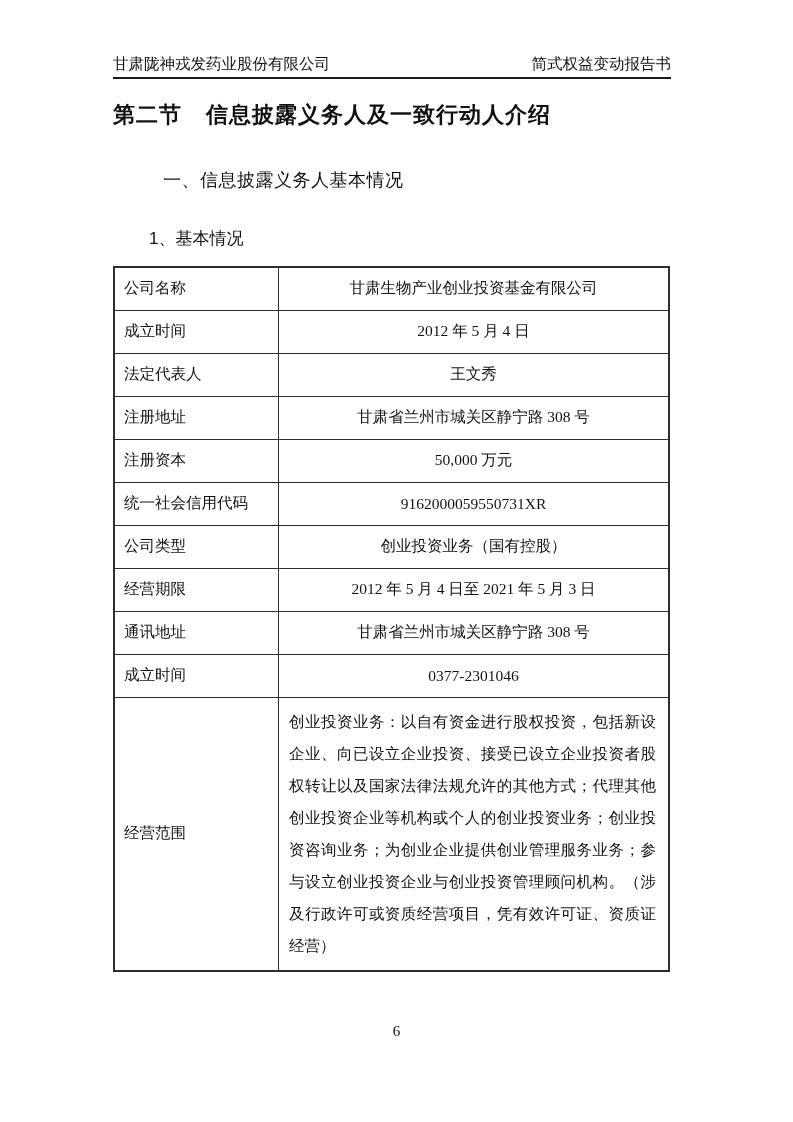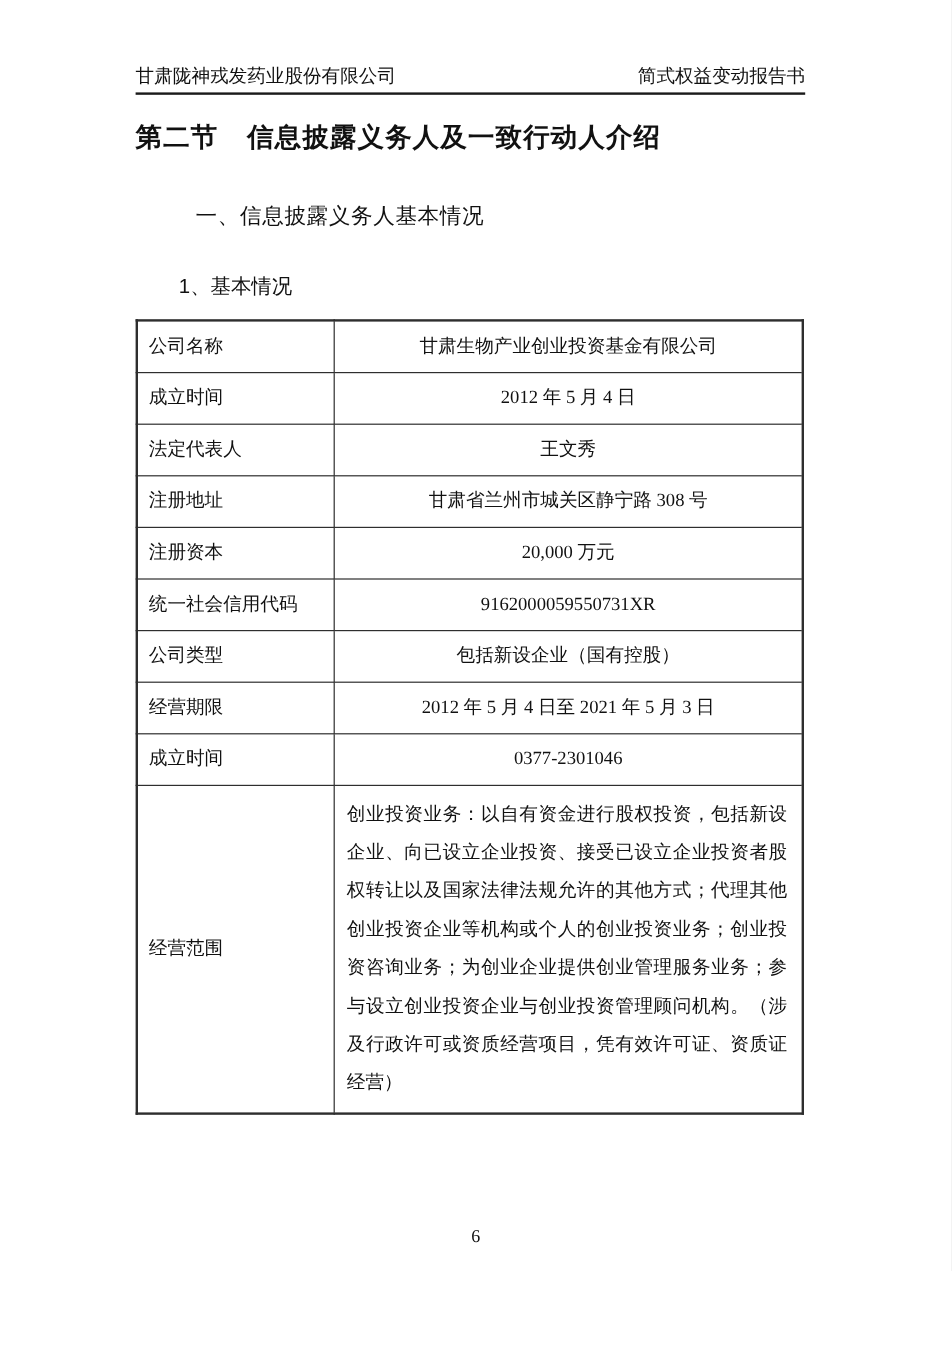--- a/index.html
+++ b/index.html
@@ -148,33 +148,37 @@
       <tr class="row-normal">
         <td class="cell-label">法定代表人</td>
         <td class="cell-value">王文秀</td>
       </tr>
       <tr class="row-normal">
         <td class="cell-label">注册地址</td>
         <td class="cell-value">甘肃省兰州市城关区静宁路 308 号</td>
       </tr>
       <tr class="row-normal">
         <td class="cell-label">注册资本</td>
-        <td class="cell-value">20,000 万元</td>
+        <td class="cell-value">50,000 万元</td>
       </tr>
       <tr class="row-normal">
         <td class="cell-label">统一社会信用代码</td>
         <td class="cell-value">9162000059550731XR</td>
       </tr>
       <tr class="row-normal">
         <td class="cell-label">公司类型</td>
-        <td class="cell-value">包括新设企业（国有控股）</td>
+        <td class="cell-value">创业投资业务（国有控股）</td>
       </tr>
       <tr class="row-normal">
         <td class="cell-label">经营期限</td>
         <td class="cell-value">2012 年 5 月 4 日至 2021 年 5 月 3 日</td>
+      </tr>
+      <tr class="row-normal">
+        <td class="cell-label">通讯地址</td>
+        <td class="cell-value">甘肃省兰州市城关区静宁路 308 号</td>
       </tr>
       <tr class="row-normal">
         <td class="cell-label">成立时间</td>
         <td class="cell-value">0377-2301046</td>
       </tr>
       <tr class="row-tall">
         <td class="cell-label">经营范围</td>
         <td class="cell-value">创业投资业务：以自有资金进行股权投资，包括新设企业、向已设立企业投资、接受已设立企业投资者股权转让以及国家法律法规允许的其他方式；代理其他创业投资企业等机构或个人的创业投资业务；创业投资咨询业务；为创业企业提供创业管理服务业务；参与设立创业投资企业与创业投资管理顾问机构。（涉及行政许可或资质经营项目，凭有效许可证、资质证经营）</td>
       </tr>
     </tbody>

